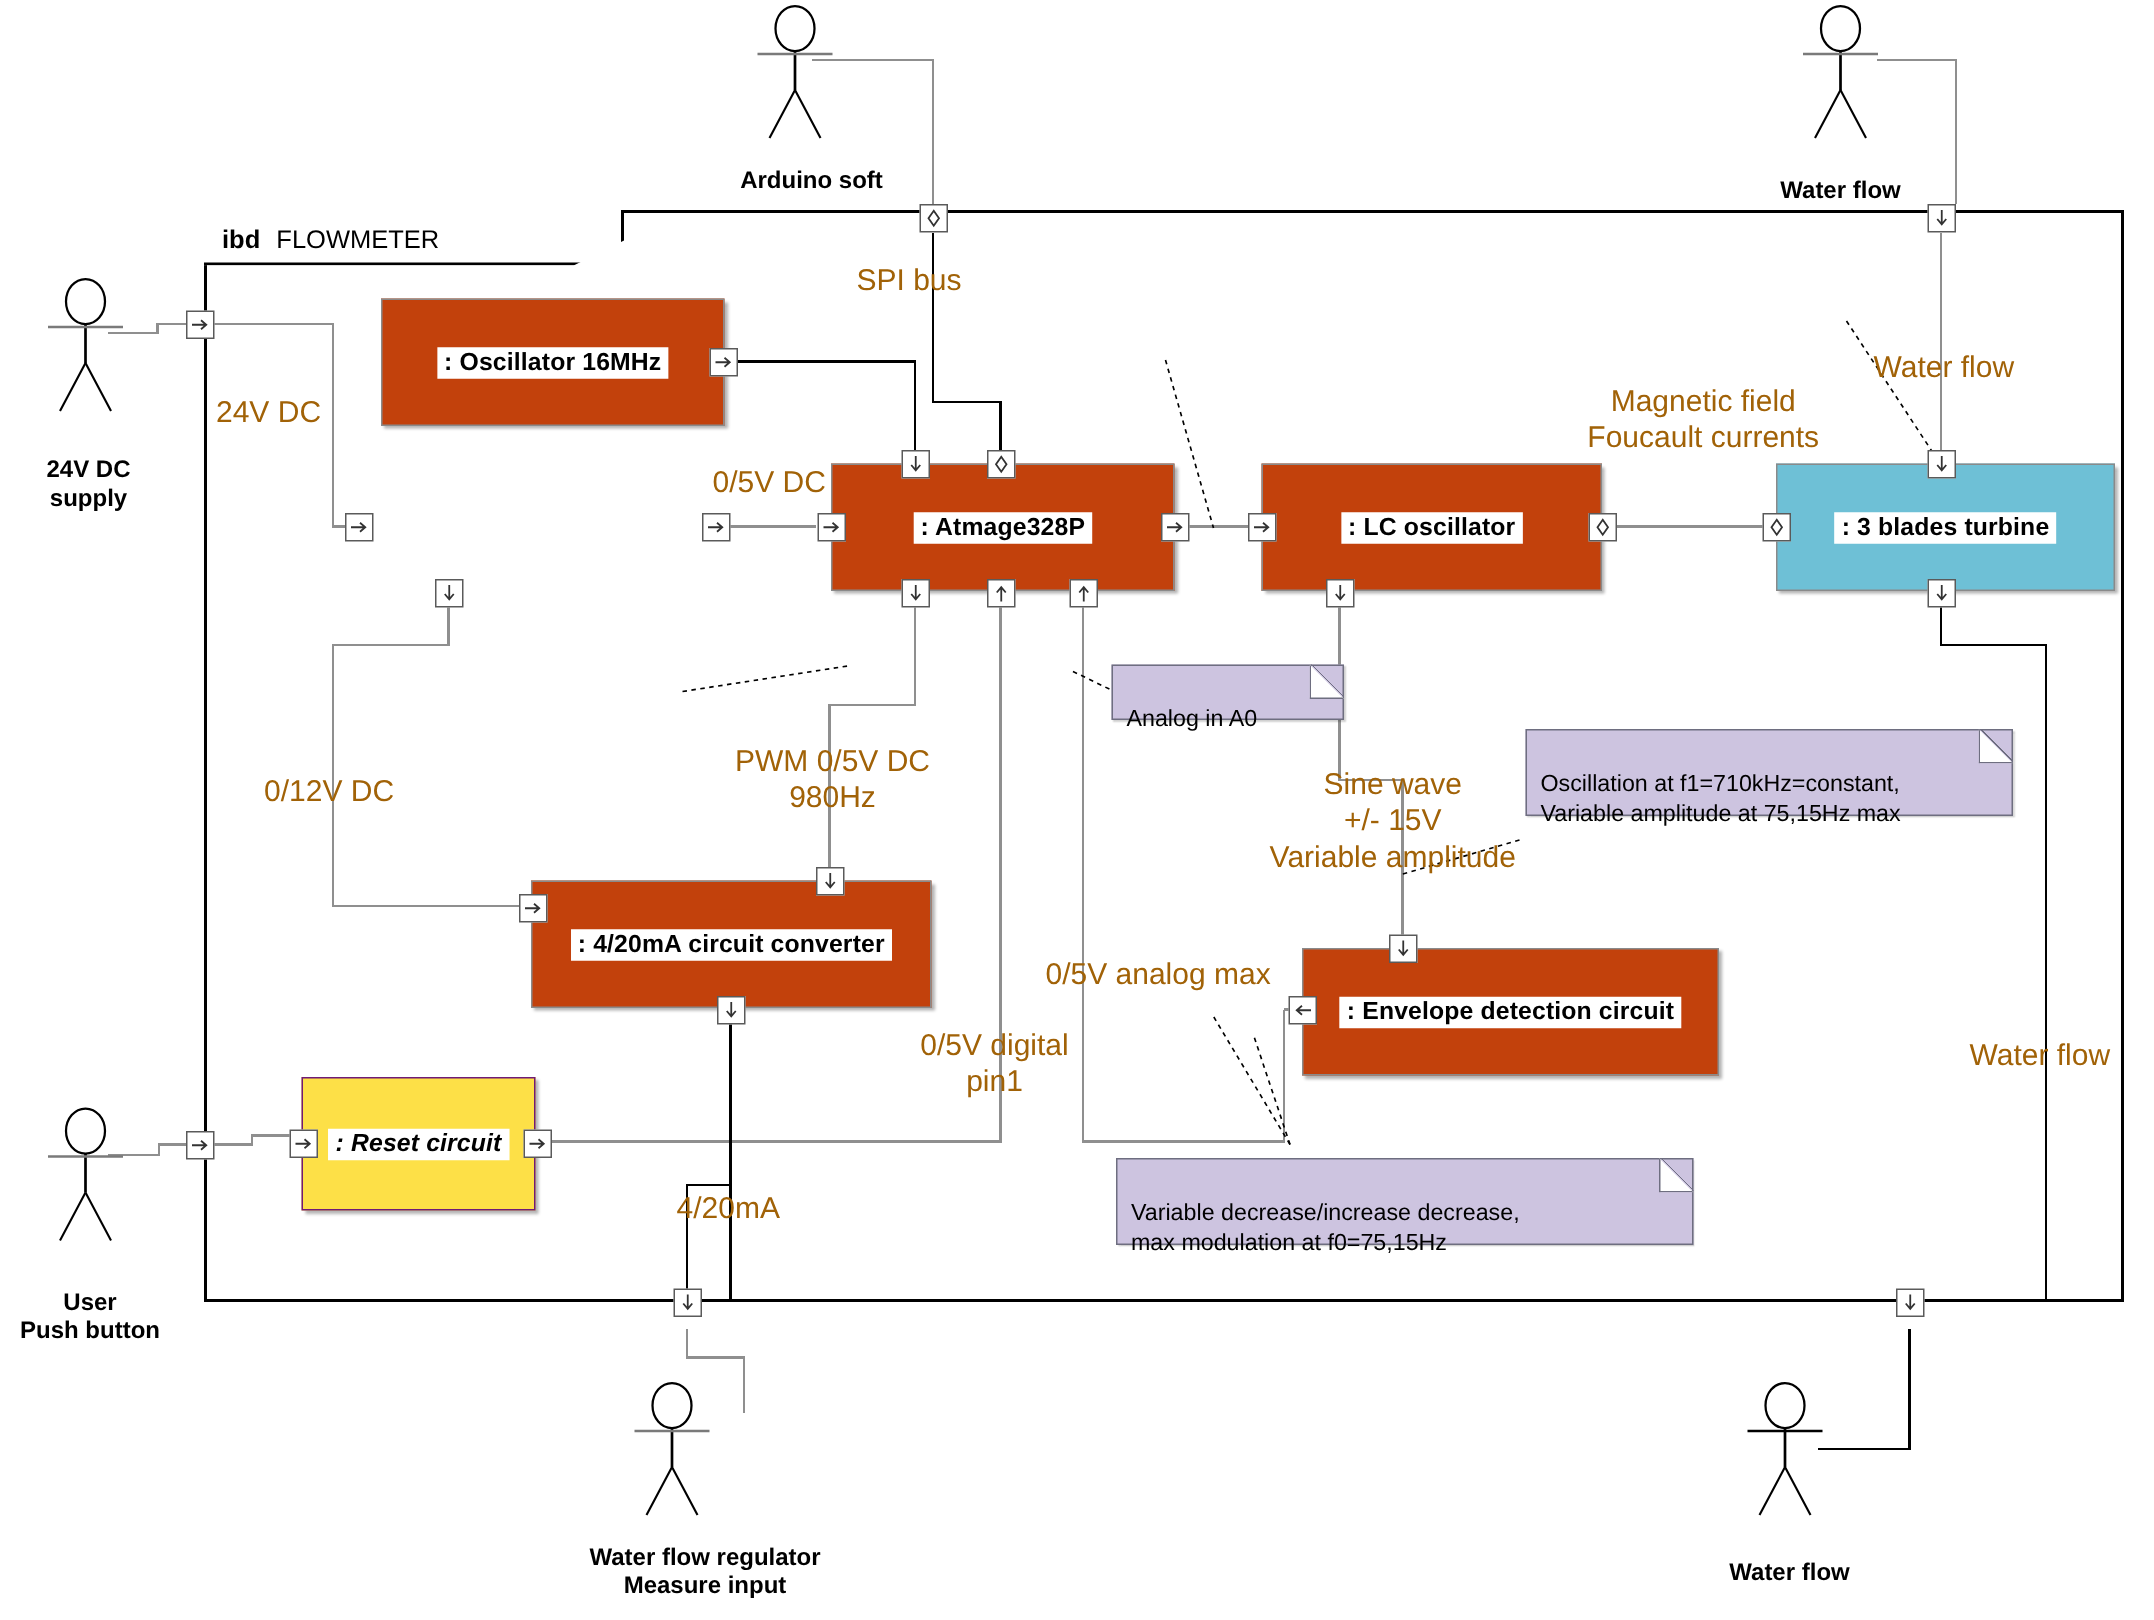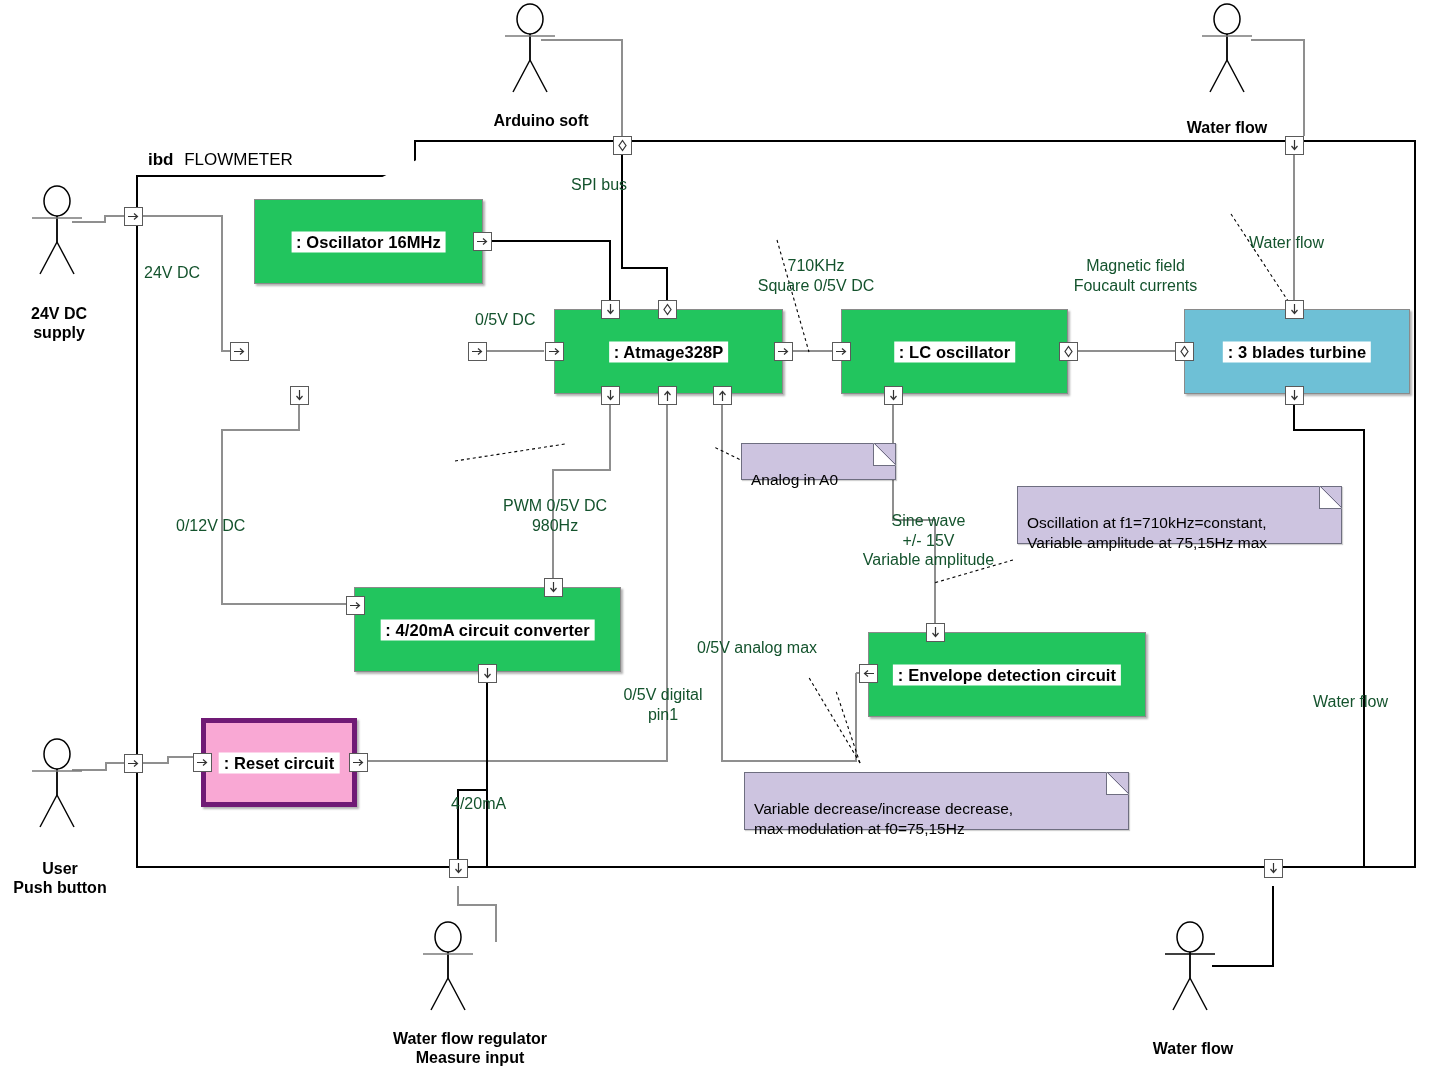--- a/index.html
+++ b/index.html
@@ -13,44 +13,44 @@
              border-top:none;border-left:none;background:#fff;}
   .frame-tab-inner{position:absolute;font-size:17px;white-space:nowrap;}
   .frame-tab-inner b{font-weight:bold;}
 
   
   .blk{position:absolute;box-sizing:border-box;border:1px solid #8a8a8a;
        box-shadow:2px 2px 2px rgba(0,0,0,.30);}
   .blk .cap{position:absolute;left:50%;top:50%;transform:translate(-50%,-50%);
             background:#fff;padding:1px 5px;font-weight:bold;font-size:16.5px;
             white-space:nowrap;letter-spacing:.1px;}
-  .green{background:#22c55e;}
+  .green{background:#c2410c;}
   .orange{background:#f7b37e;}
   .blue{background:#6ec0d6;}
-  .red{background:#f9a8d4;border:5px solid #701a75;}
+  .red{background:#fde047;border:1px solid #701a75;font-style:italic;}
 
   
   .port{position:absolute;width:19px;height:19px;background:#fff;
         border:1px solid #5a5a5a;box-sizing:border-box;}
   .port svg{display:block;width:17px;height:17px;}
 
   
   .note{position:absolute;background:#cdc4e0;border:1px solid #6e6e80;
         box-sizing:border-box;font-size:15.5px;line-height:1.30;
         padding:6px 9px 6px 9px;color:#000;white-space:pre-line;
         box-shadow:1px 1px 1px rgba(0,0,0,.18);}
   .note .fold{position:absolute;right:-1px;top:-1px;width:22px;height:22px;
               background:#fff;border-left:1px solid #6e6e80;
               border-bottom:1px solid #6e6e80;
               clip-path:polygon(0 0,100% 100%,0 100%);}
   .note .fold2{position:absolute;right:-1px;top:-1px;width:22px;height:22px;
                background:linear-gradient(45deg,transparent 49.6%,#6e6e80 49.6%,#6e6e80 52%,transparent 52%);}
 
   
-  .lbl{position:absolute;font-size:16px;line-height:1.22;white-space:pre-line;color:#14532d;}
+  .lbl{position:absolute;font-size:20px;line-height:1.22;white-space:pre-line;color:#a16207;}
   .lbl.c{text-align:center;}
 
   
   .actor{position:absolute;}
   .actor-name{position:absolute;font-weight:bold;font-size:16px;
               line-height:1.18;white-space:pre-line;text-align:center;}
   svg.wires{position:absolute;left:0;top:0;width:1436px;height:1080px;
             overflow:visible;pointer-events:none;}
 </style>
 </head>
@@ -327,22 +327,20 @@
   <div class="note" style="left:744px;top:772px;width:385px;height:58px;">
     <span>Variable decrease/increase decrease,
 max modulation at f0=75,15Hz</span>
     <span class="fold"></span>
     <span class="fold2"></span>
   </div>
 
   <div class="lbl" style="left:571px;top:175px;">SPI bus</div>
   <div class="lbl" style="left:144px;top:263px;">24V DC</div>
   <div class="lbl" style="left:475px;top:310px;">0/5V DC</div>
-  <div class="lbl c" style="left:735px;top:256px;width:162px;">710KHz
-Square 0/5V DC</div>
   <div class="lbl" style="left:1249px;top:233px;">Water flow</div>
   <div class="lbl c" style="left:1058px;top:256px;width:155px;">Magnetic field
 Foucault currents</div>
   <div class="lbl" style="left:176px;top:516px;">0/12V DC</div>
   <div class="lbl c" style="left:479px;top:496px;width:152px;">PWM 0/5V DC
 980Hz</div>
   <div class="lbl c" style="left:846px;top:511px;width:165px;">Sine wave
 +/- 15V
 Variable amplitude</div>
   <div class="lbl" style="left:697px;top:638px;">0/5V analog max</div>

